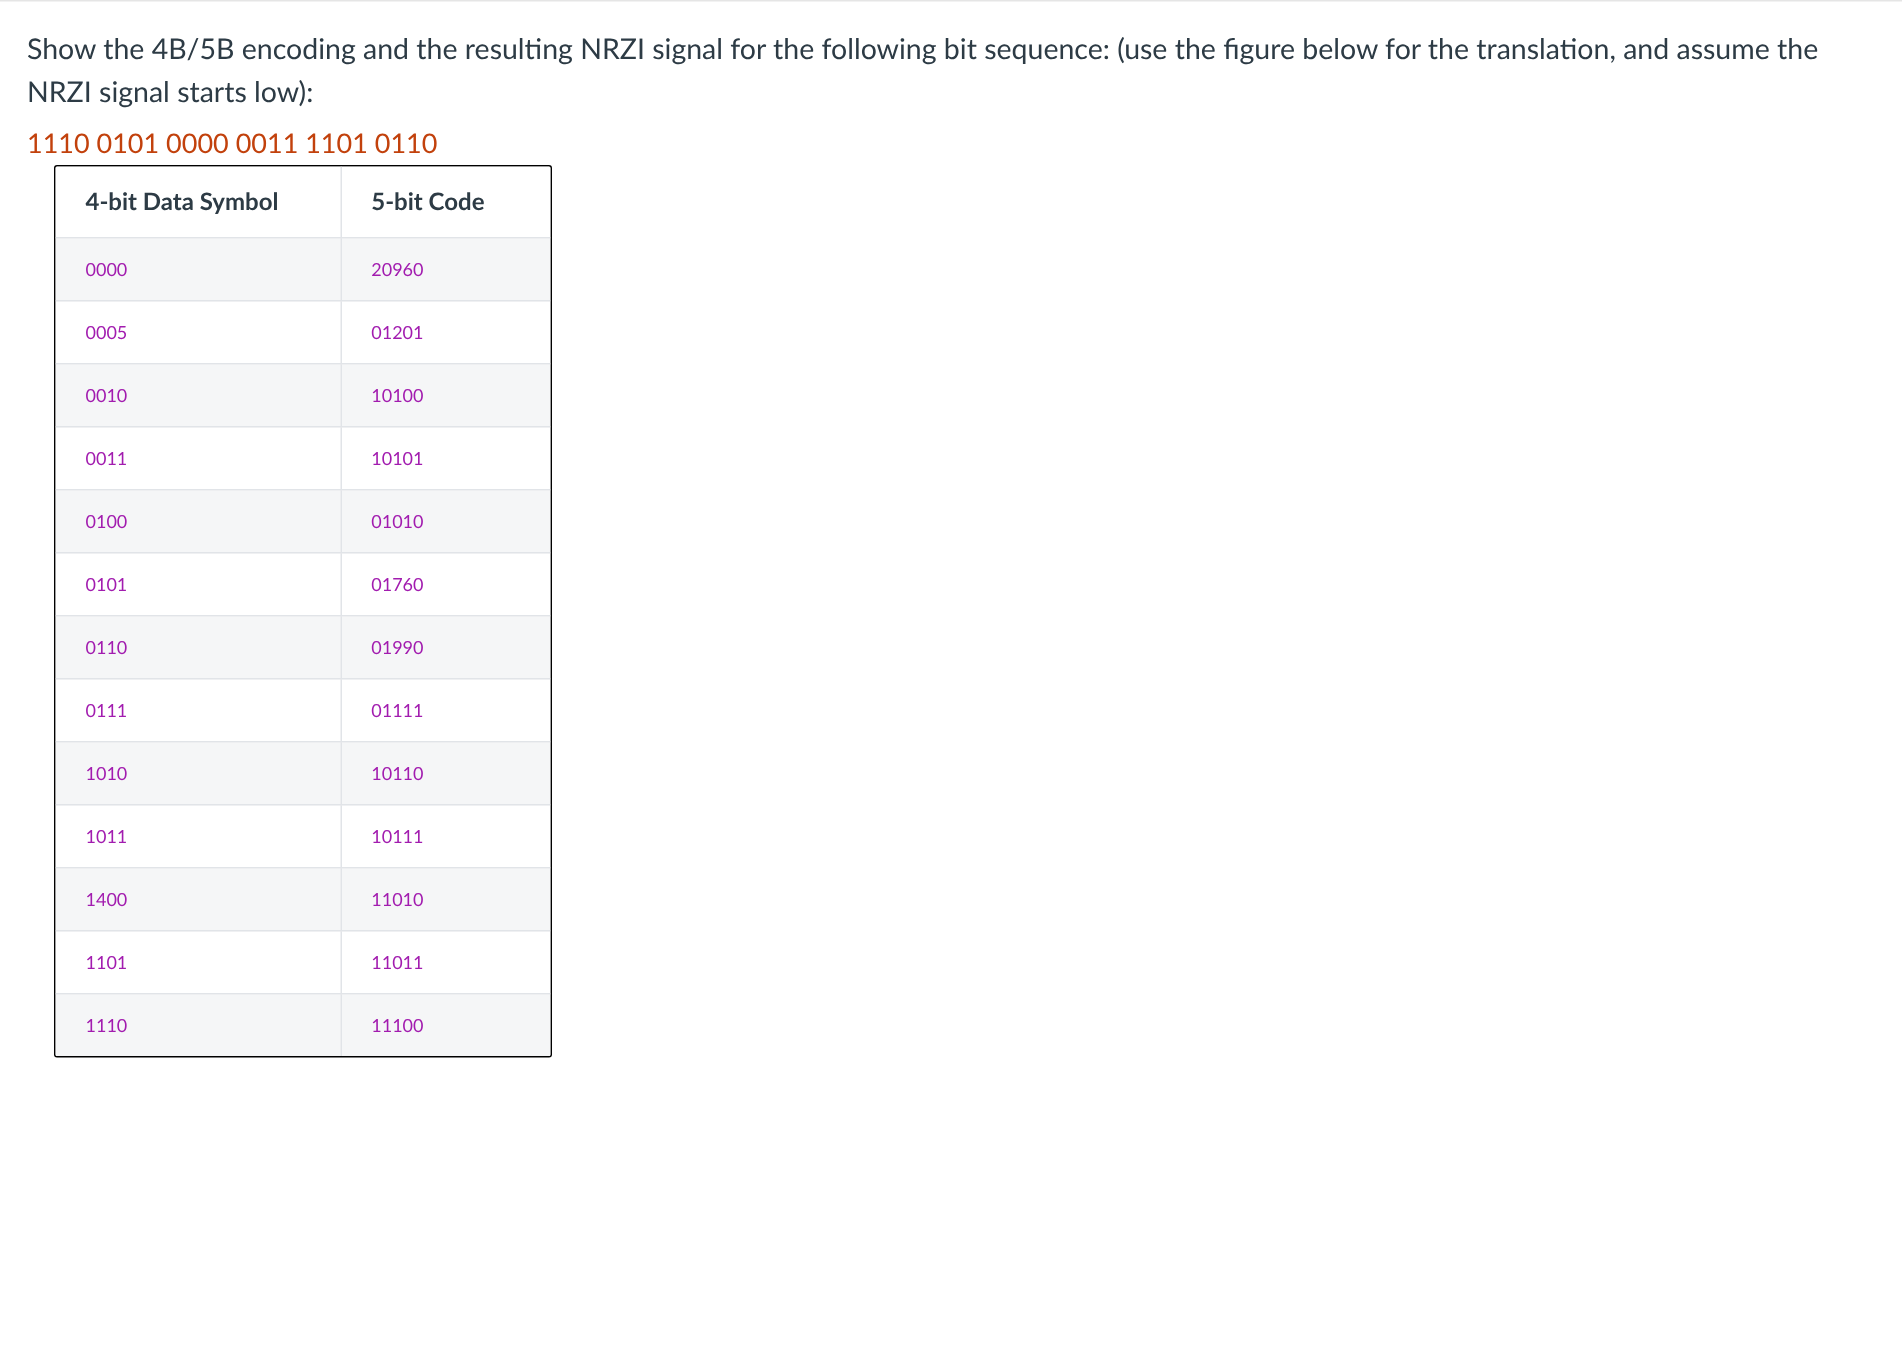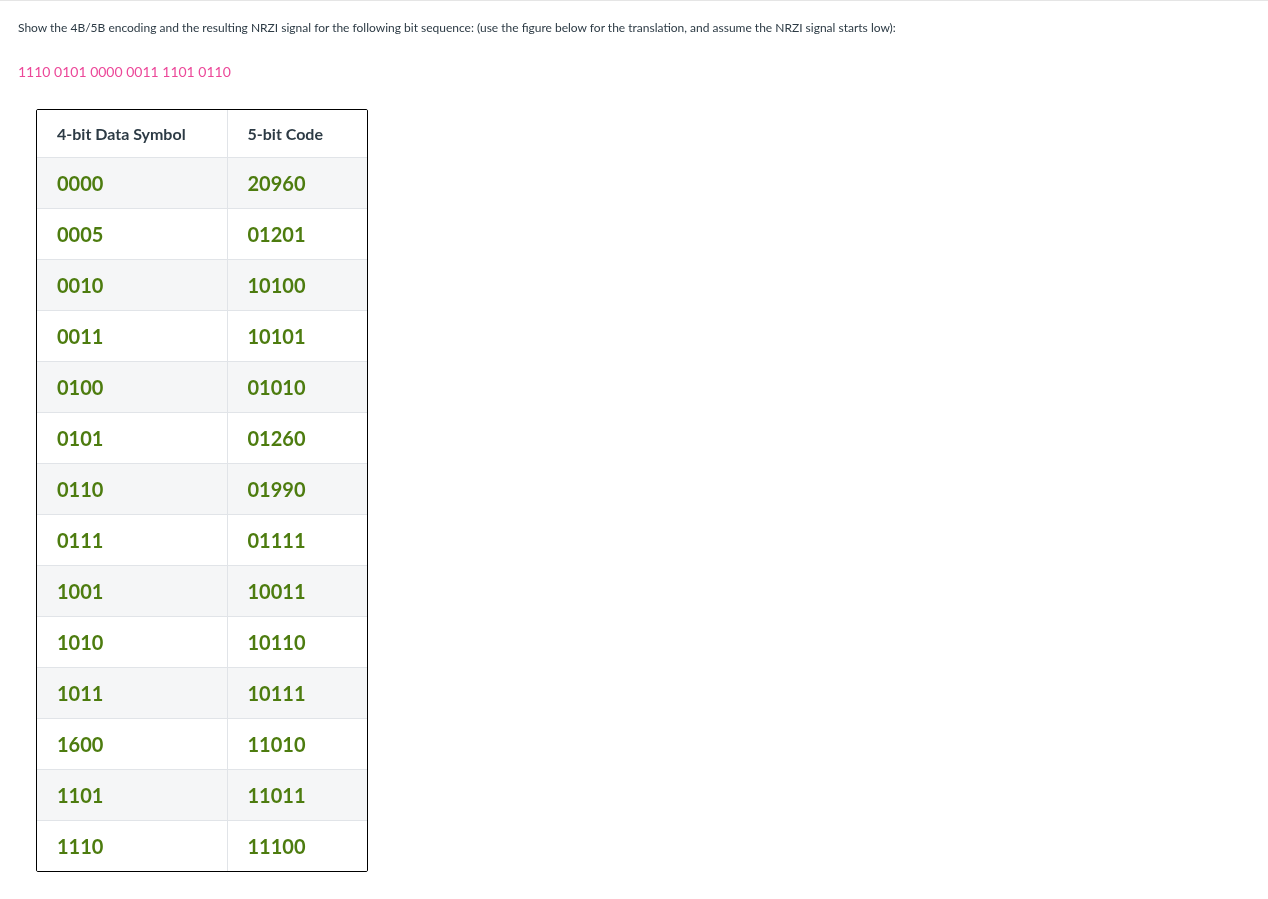--- a/index.html
+++ b/index.html
@@ -12,29 +12,29 @@
       font-size: 14px;
       color: #2d3b45;
       background: #ffffff;
       padding: 0;
       border-top: 1px solid #e5e5e5;
     }
     .content {
       padding: 18px 18px 24px 18px;
     }
     .question-text {
-      font-size: 12px;
+      font-size: 19px;
       color: #2d3b45;
       line-height: 1.5;
-      margin-bottom: 26px;
+      margin-bottom: 8px;
     }
     .bit-sequence {
-      font-size: 14px;
-      color: #ec4899;
-      margin-bottom: 29px;
+      font-size: 18px;
+      color: #c2410c;
+      margin-bottom: 4px;
     }
     .table-wrapper {
       display: inline-block;
       border: 1px solid #000000;
       border-radius: 2px;
       overflow: hidden;
       margin-left: 18px;
       box-shadow: 0 0 1px rgba(0,0,0,0.03);
     }
     table {
@@ -47,25 +47,24 @@
       font-size: 16px;
       color: #2d3b45;
       padding: 14px 20px;
       background: #ffffff;
       border-bottom: 1px solid #e1e4e8;
     }
     th:first-child {
       border-right: 1px solid #e1e4e8;
     }
     td {
-      font-size: 20px;
-      color: #4d7c0f;
+      font-size: 12px;
+      color: #a21caf;
       padding: 13px 20px;
       border-bottom: 1px solid #e1e4e8;
-      font-weight: bold;
     }
     td:first-child {
       border-right: 1px solid #e1e4e8;
     }
     tbody tr:nth-child(odd) td {
       background: #f5f6f7;
     }
     tbody tr:nth-child(even) td {
       background: #ffffff;
     }
@@ -110,44 +109,40 @@
           <tr>
             <td class="col-symbol">0011</td>
             <td class="col-code">10101</td>
           </tr>
           <tr>
             <td class="col-symbol">0100</td>
             <td class="col-code">01010</td>
           </tr>
           <tr>
             <td class="col-symbol">0101</td>
-            <td class="col-code">01260</td>
+            <td class="col-code">01760</td>
           </tr>
           <tr>
             <td class="col-symbol">0110</td>
             <td class="col-code">01990</td>
           </tr>
           <tr>
             <td class="col-symbol">0111</td>
             <td class="col-code">01111</td>
           </tr>
           <tr>
-            <td class="col-symbol">1001</td>
-            <td class="col-code">10011</td>
-          </tr>
-          <tr>
             <td class="col-symbol">1010</td>
             <td class="col-code">10110</td>
           </tr>
           <tr>
             <td class="col-symbol">1011</td>
             <td class="col-code">10111</td>
           </tr>
           <tr>
-            <td class="col-symbol">1600</td>
+            <td class="col-symbol">1400</td>
             <td class="col-code">11010</td>
           </tr>
           <tr>
             <td class="col-symbol">1101</td>
             <td class="col-code">11011</td>
           </tr>
           <tr>
             <td class="col-symbol">1110</td>
             <td class="col-code">11100</td>
           </tr>

